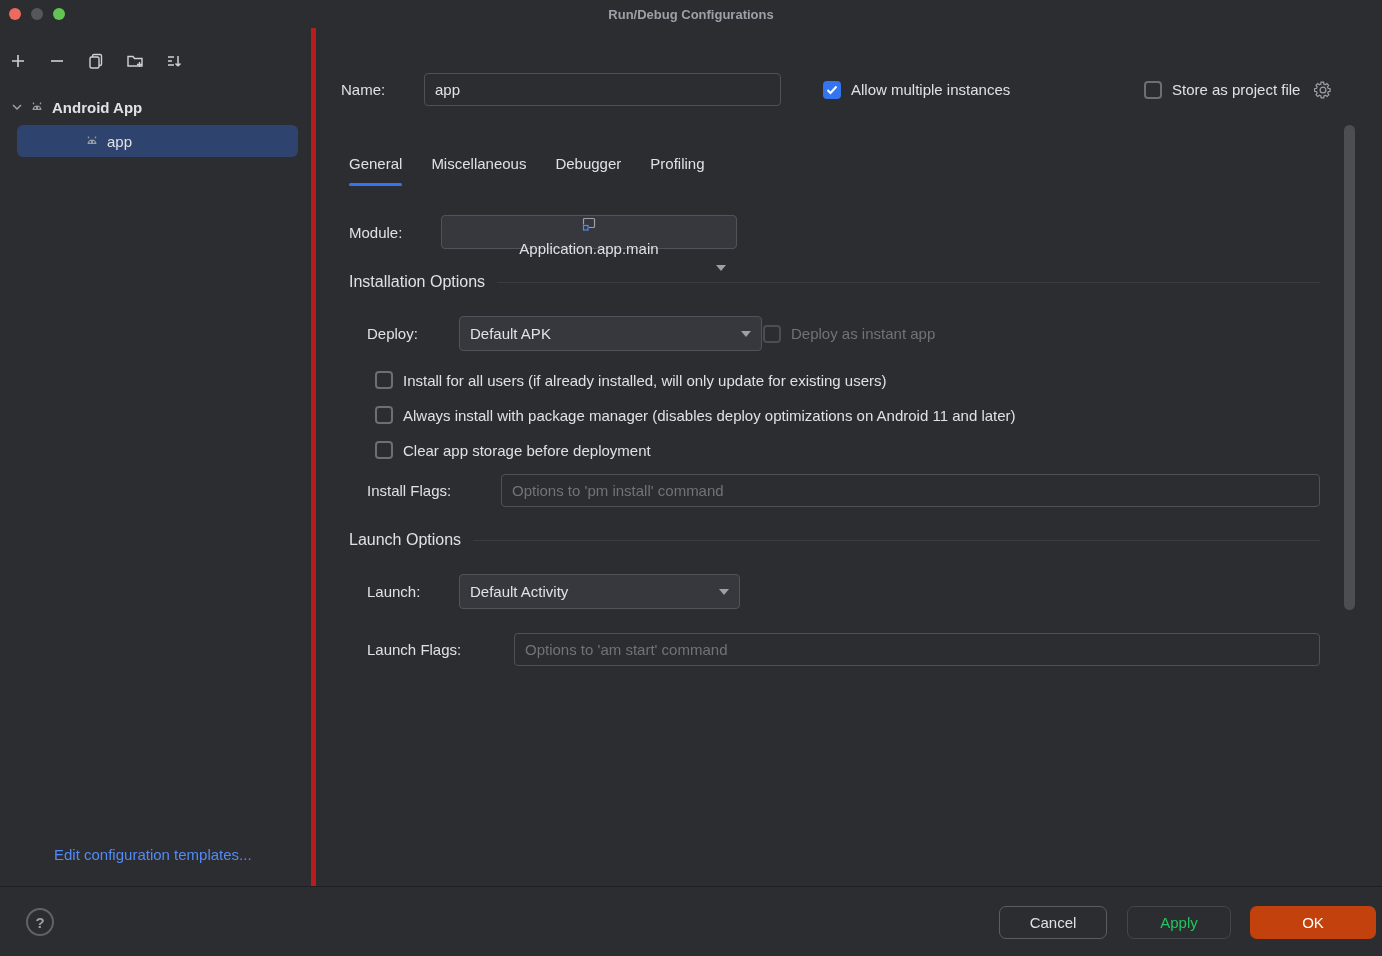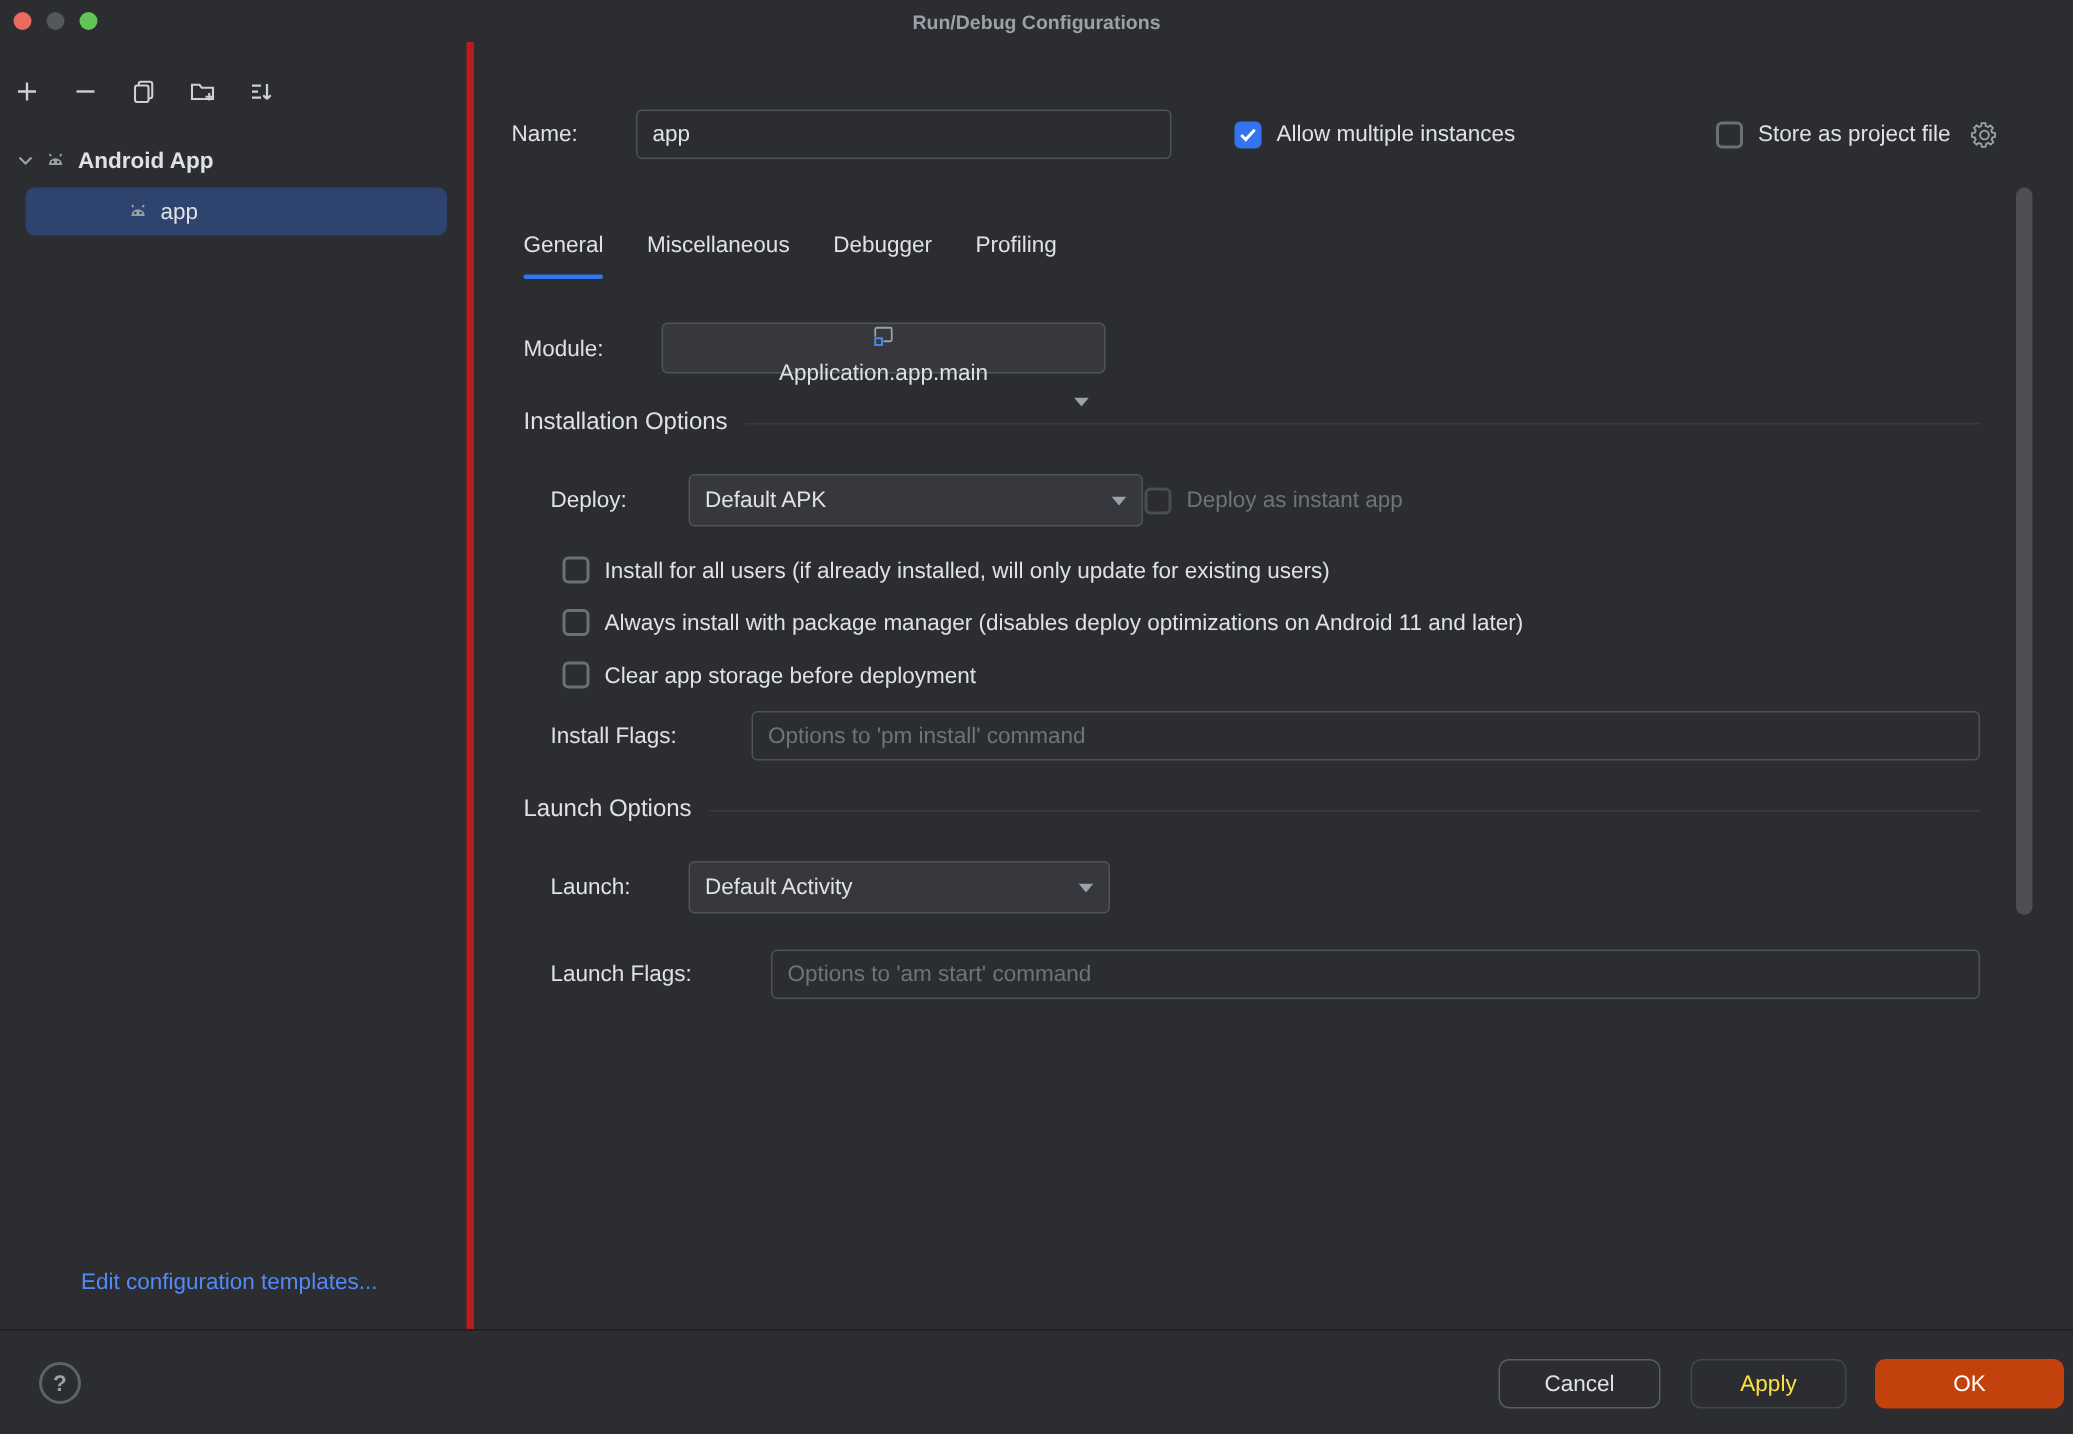--- a/index.html
+++ b/index.html
@@ -59,21 +59,21 @@
     border-radius:6px; background:#4c4e52; }
   
   .footer { position:absolute; left:0; top:886px; right:0; height:70px;
     border-top:1px solid #1e1f22; }
   .help { position:absolute; left:26px; top:21px; width:28px; height:28px; border-radius:50%;
     border:2px solid #5f6368; color:#9da0a8; display:flex; align-items:center;
     justify-content:center; font-weight:700; font-size:15px; cursor:pointer; }
   .btn { position:absolute; top:19px; height:33px; border-radius:7px; display:flex;
     align-items:center; justify-content:center; font-size:15px; cursor:pointer; }
   .btn-cancel { left:999px; width:108px; border:1px solid #5a5d61; color:#dfe1e5; }
-  .btn-apply  { left:1127px; width:104px; border:1px solid #43464b; color:#fde047; }
+  .btn-apply  { left:1127px; width:104px; border:1px solid #43464b; color:#22c55e; }
   .btn-ok     { left:1250px; width:126px; background:#c2410c; color:#ffffff; }
 </style>
 </head>
 <body>
 
 <div class="window">
 
   <div class="titlebar">
     <div class="traffic">
       <span class="tl tl-red"></span>

